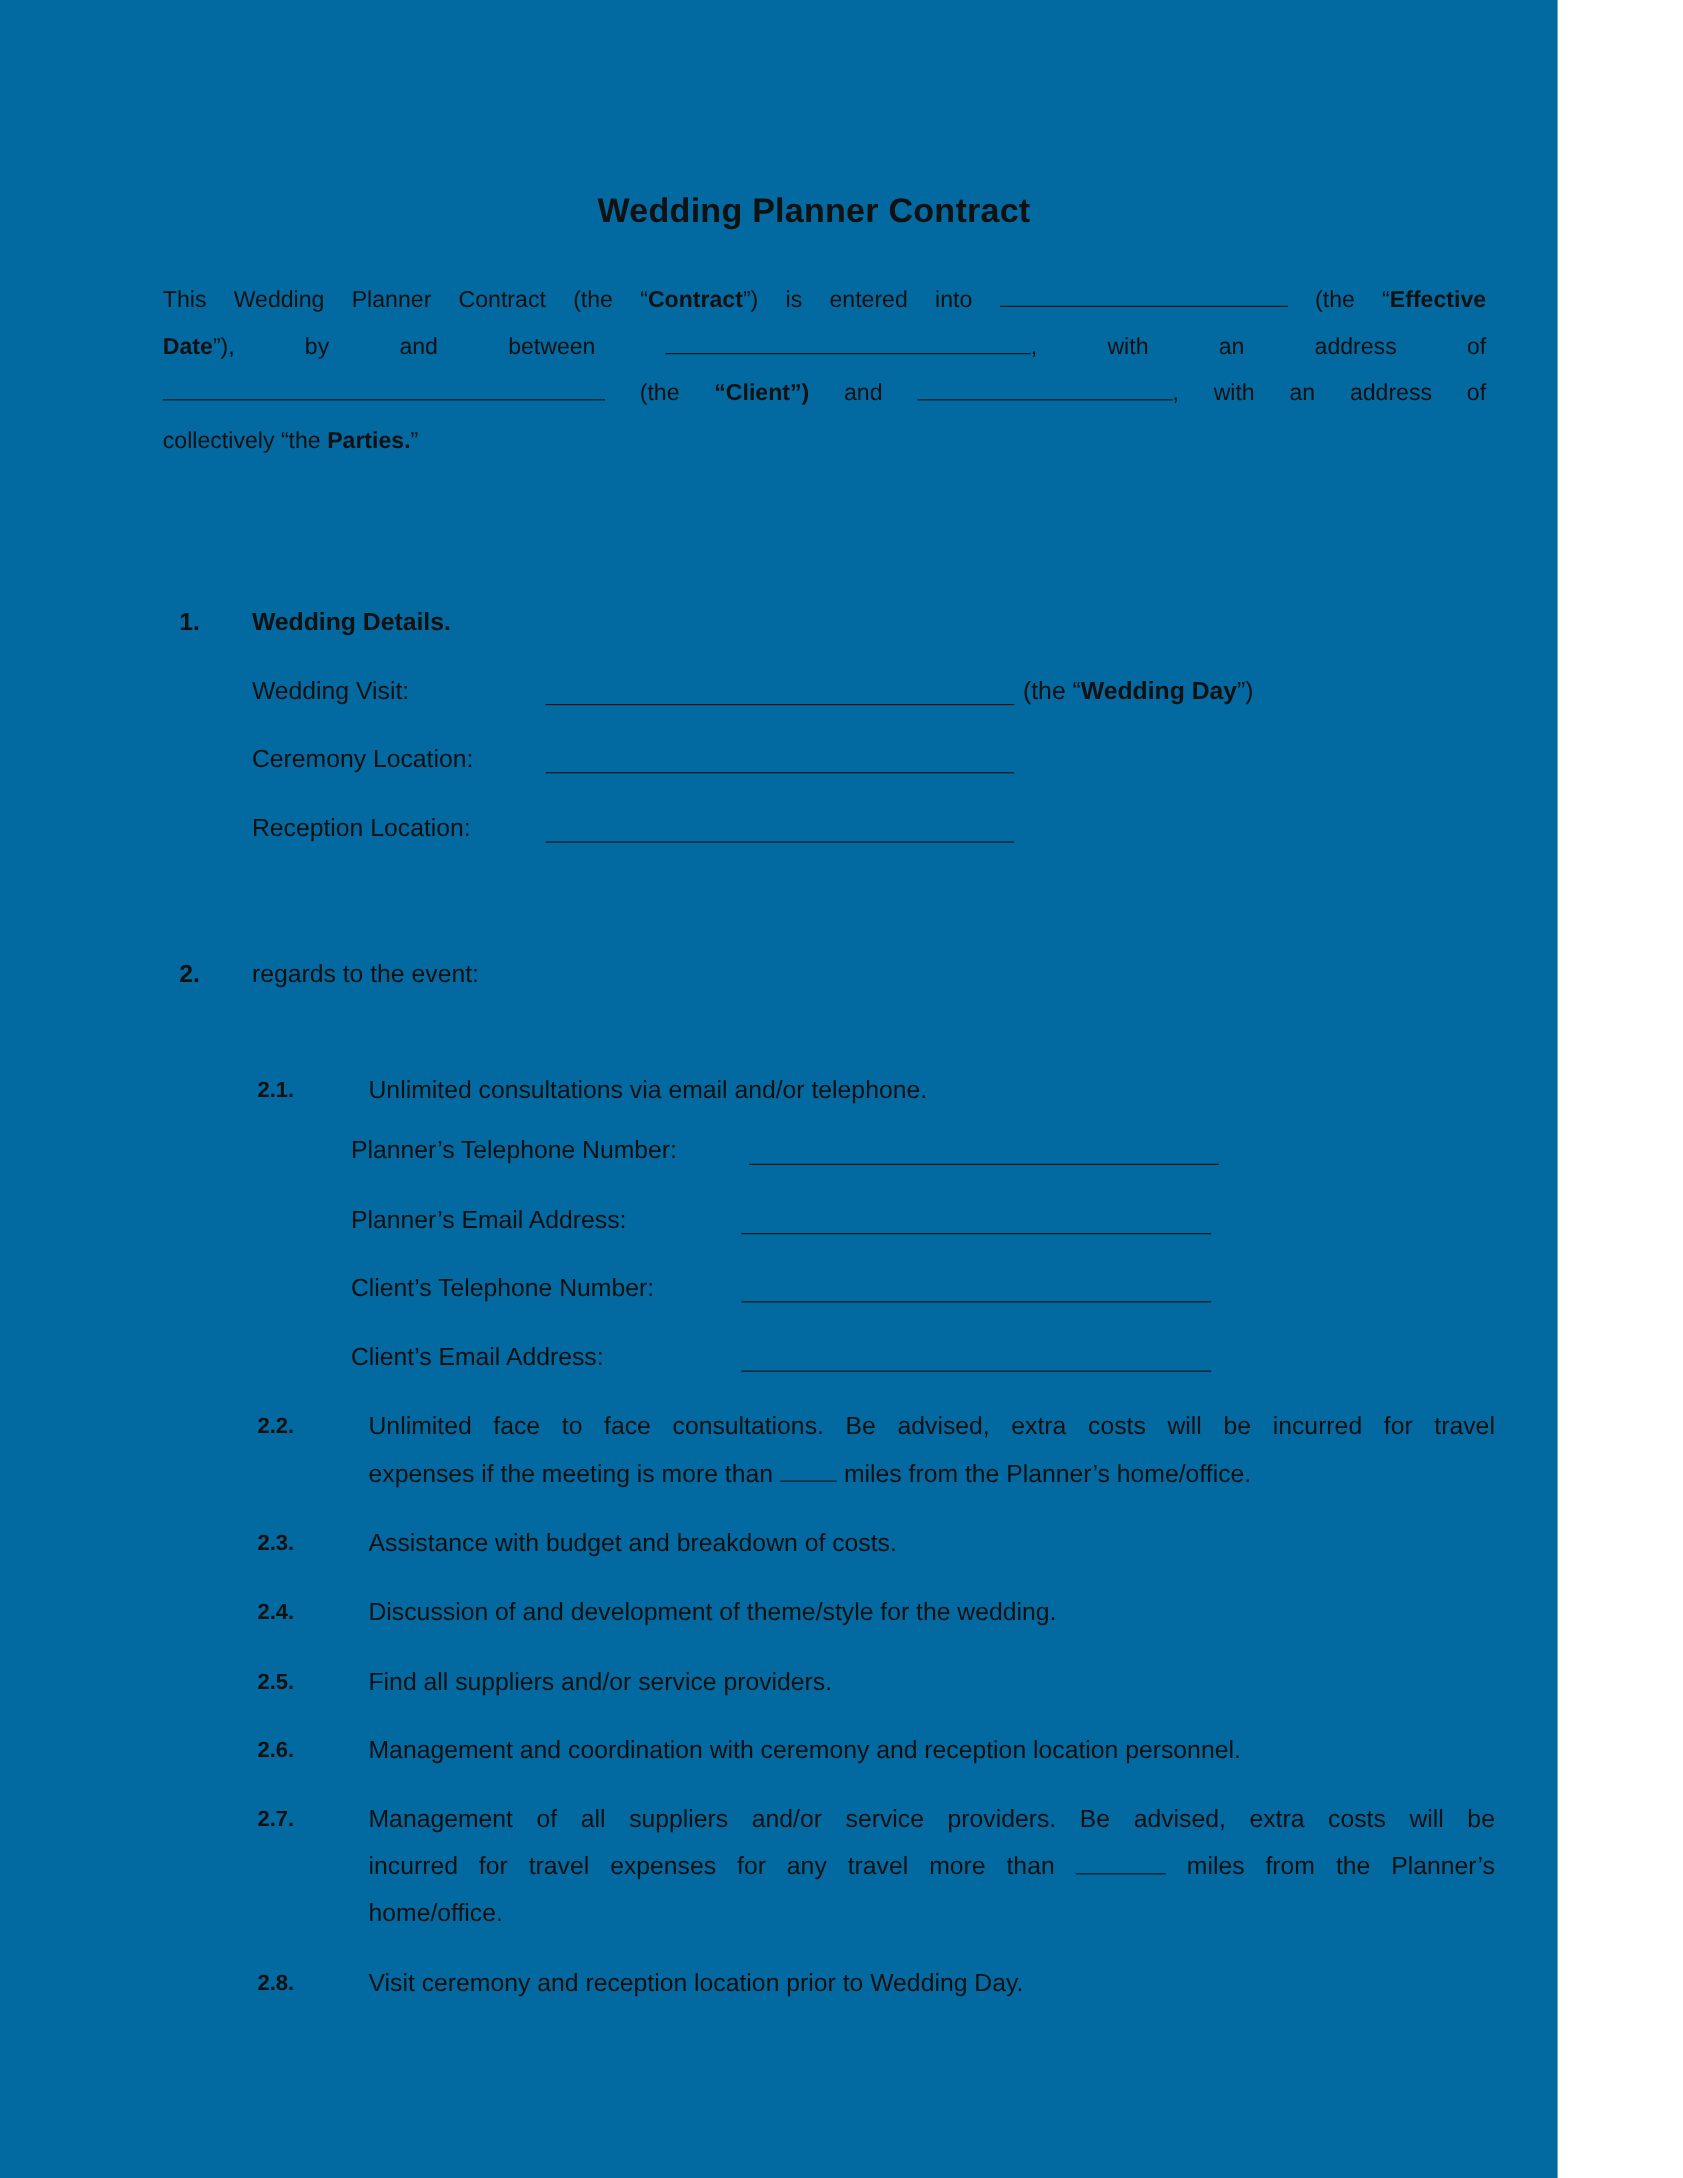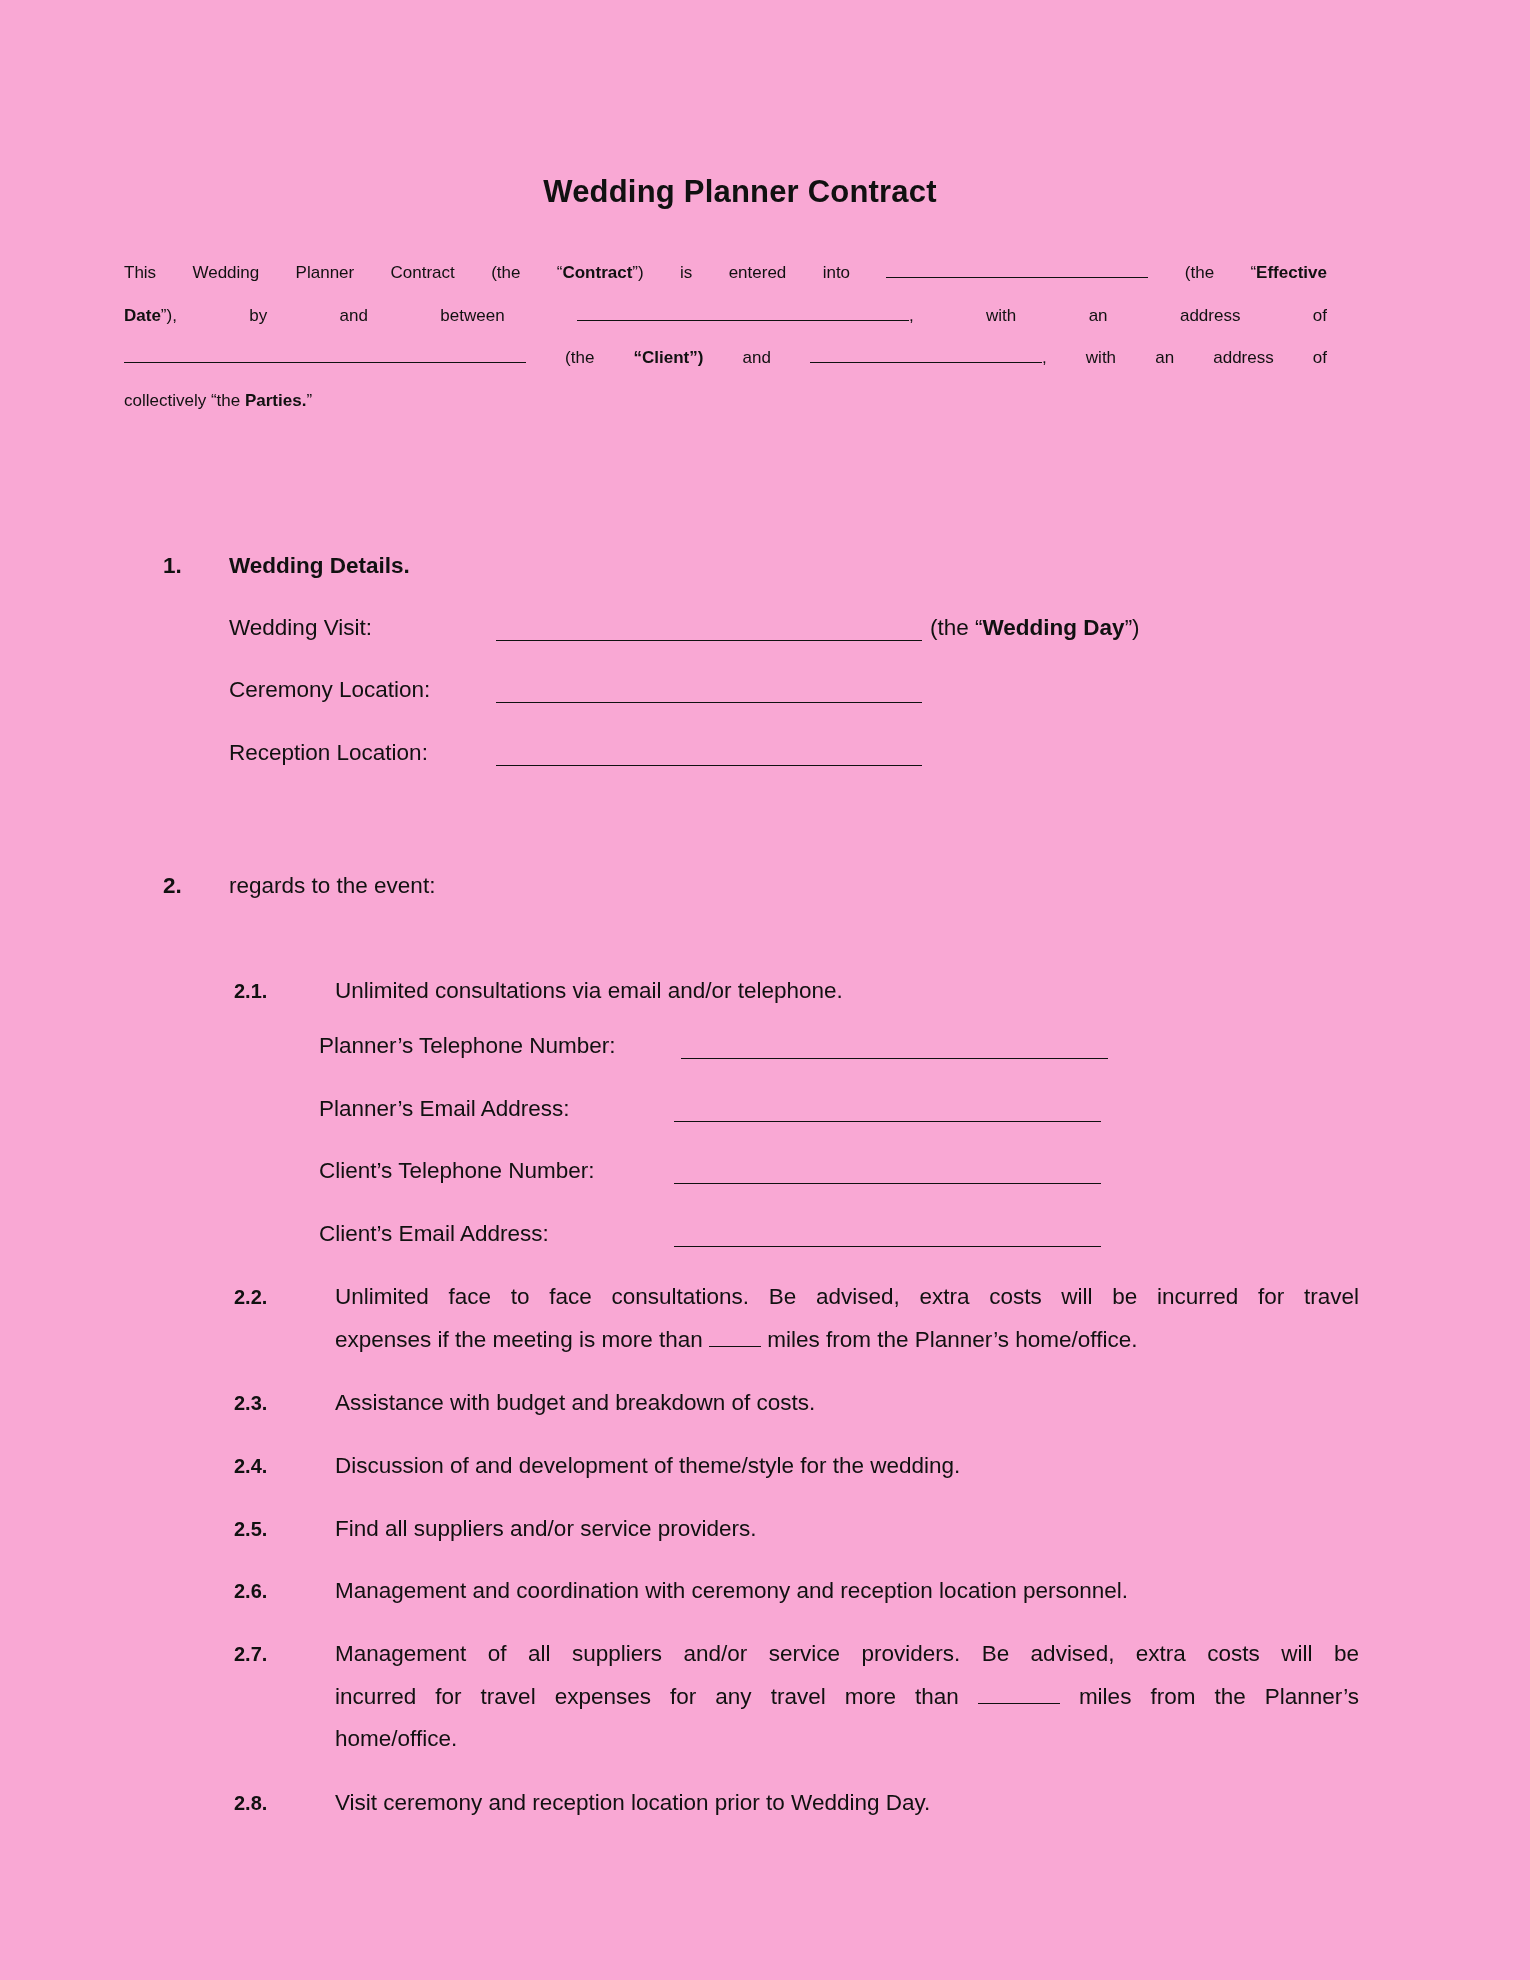--- a/index.html
+++ b/index.html
@@ -1,21 +1,21 @@
 <!DOCTYPE html>
 <html><head>
 <meta charset="utf-8">
 <style>
   html, body { margin: 0; padding: 0; background: #ffffff; }
   body { width: 1530px; height: 1980px; position: relative; overflow: hidden;
          font-family: "Liberation Sans", sans-serif; color: #111111; }
-  .page { position: absolute; left: 0; top: 0; width: 1530px; height: 1980px; background: #f9a8d4; }
+  .page { position: absolute; left: 0; top: 0; width: 1416px; height: 1980px; background: #0369a1; }
   .title { position: absolute; top: 174px; left: 0; width: 1480px; text-align: center;
            font-size: 31px; font-weight: bold; letter-spacing: 0.2px; }
-  .intro { position: absolute; top: 252px; left: 124px; width: 1203px; font-size: 17px;
+  .intro { position: absolute; top: 252px; left: 148px; width: 1203px; font-size: 21px;
            line-height: 42.5px; text-align: justify; text-align-last: left; }
   .intro .jline { display: block; text-align: justify; text-align-last: justify; }
   .intro .jline.last { text-align-last: left; }
   b { font-weight: bold; }
   .blank { display: inline-block; border-bottom: 1.6px solid #111; height: 22px; vertical-align: baseline; }
   .sec { position: absolute; left: 163px; font-size: 22.5px; }
   .sec-num { position: absolute; left: 0; font-weight: bold; }
   .sec-body { position: absolute; left: 66px; }
   .field-row { position: absolute; left: 229px; font-size: 22.5px; }
   .field-row .label { position: absolute; left: 0; white-space: nowrap; }

